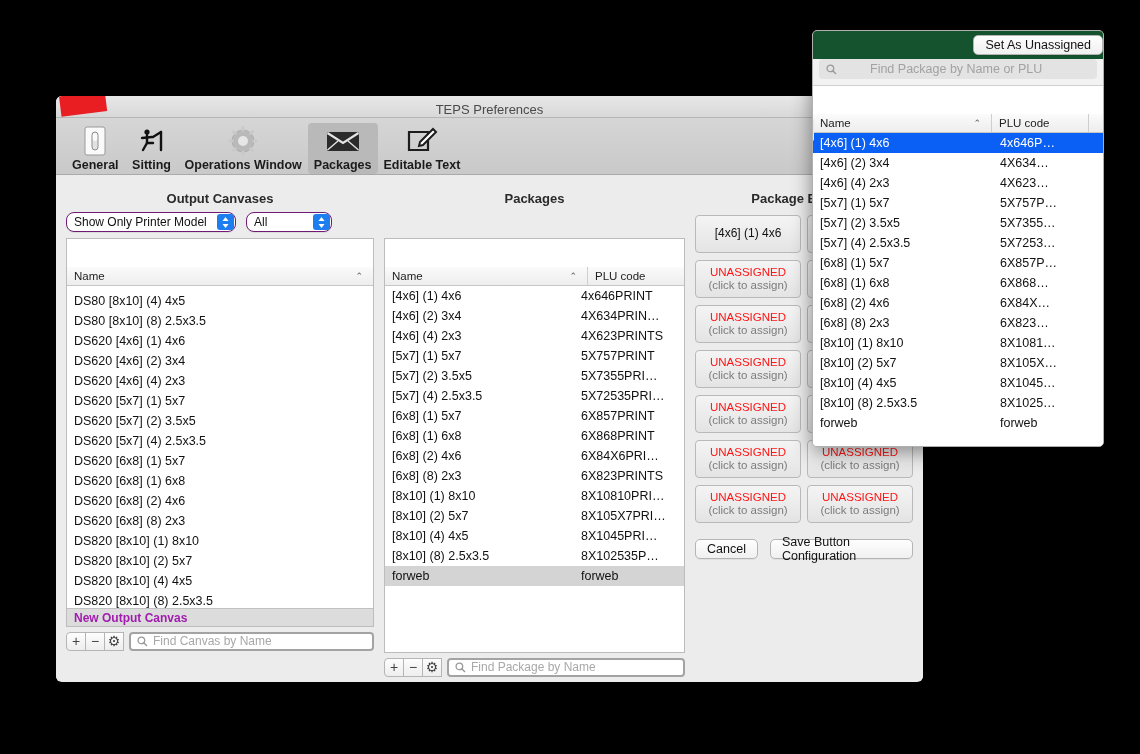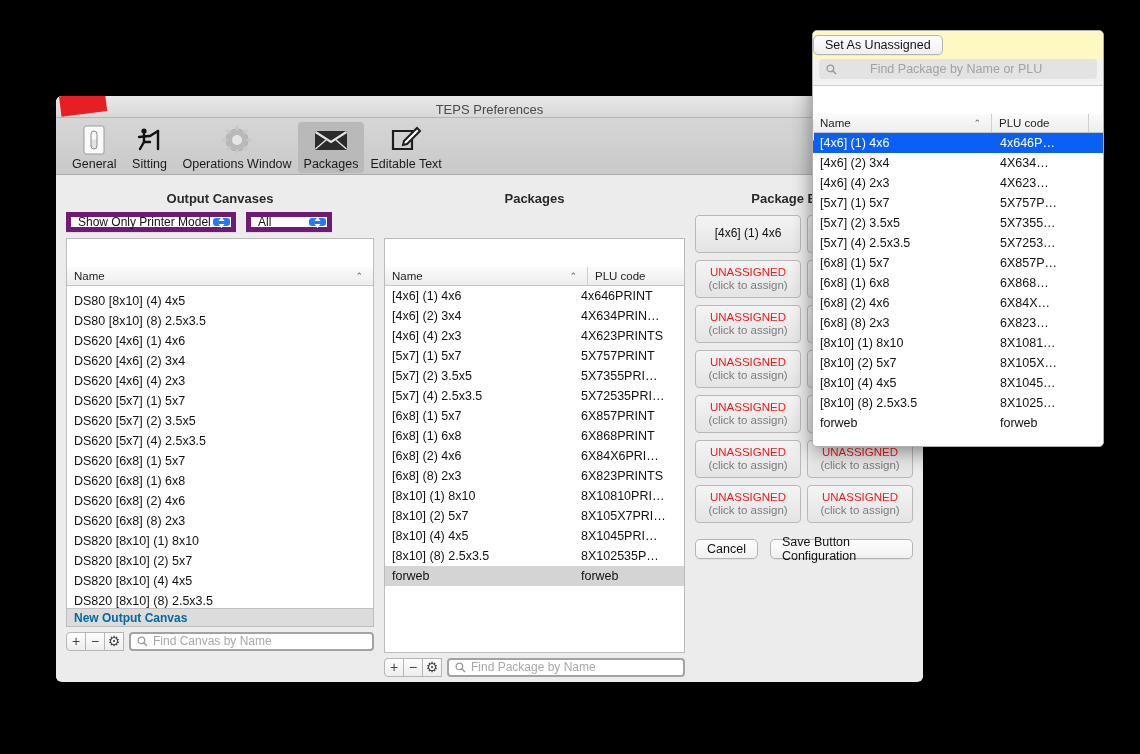--- a/index.html
+++ b/index.html
@@ -49,23 +49,24 @@
     transform: rotate(-7deg);
     z-index: 30;
   }
 
   
   .toolbar {
     height: 57px;
     background: linear-gradient(to bottom,#d6d6d6,#c9c9c9);
     border-bottom: 1px solid #aaa;
     display: flex;
-    align-items: center;
+    align-items: flex-end;
     padding-left: 10px;
     padding-top: 2px;
+    font-weight: bold;
   }
   .tb-item {
     width: auto; min-width: 54px;
     padding: 2px 6px 2px 6px;
     display: flex; flex-direction: column; align-items: center;
     border-radius: 4px;
     cursor: default;
   }
   .tb-item.selected { background: #b9b9b9; }
   .tb-icon { height: 32px; display: flex; align-items: center; justify-content: center; }
@@ -78,21 +79,21 @@
     text-align: center;
     font-size: 13px; font-weight: bold; color: #2a2a2a;
     padding: 16px 0 6px;
   }
 
   
   .panel-left { width: 330px; padding: 0 10px 0 10px; position: relative; }
   .filters { display: flex; gap: 10px; margin-bottom: 6px; }
   .popup-btn {
     height: 20px; background: #fff;
-    border: 5px solid #701a75; border-radius: 0;
+    border: 1px solid #701a75; border-radius: 8px;
     display: flex; align-items: center;
     font-size: 12px; color: #111;
     padding-left: 7px; position: relative;
     box-shadow: 0 1px 0 rgba(0,0,0,0.07);
   }
   .popup-btn .arrows {
     position: absolute; right: 1px; top: 1px; bottom: 1px;
     width: 17px; background: #1e7ef0; border-radius: 3px;
     display: flex; align-items: center; justify-content: center;
     color: #fff; font-size: 8px; line-height: 7px;
@@ -126,21 +127,21 @@
   }
   .row.cut { height: 5px; overflow: hidden; }
   .row.selected-grey { background: #d4d4d4; }
   .row.selected-blue { background: #0a5ff5; color: #fff; }
   .row .cell-name { flex: 1; white-space: nowrap; overflow: hidden; }
   .row .cell-plu { width: 96px; white-space: nowrap; overflow: hidden; }
 
   .table-foot-label {
     height: 18px; background: #dcdcdc;
     border-top: 1px solid #c1c1c1;
-    font-size: 12px; font-weight: bold; color: #0369a1;
+    font-size: 12px; font-weight: bold; color: #a21caf;
     display: flex; align-items: center; padding-left: 7px;
   }
 
   .bottombar {
     display: flex; align-items: center; gap: 0;
     height: 22px; margin-top: 3px;
   }
   .seg {
     width: 20px; height: 19px;
     border: 1px solid #b5b5b5; background: linear-gradient(to bottom,#fdfdfd,#eee);
@@ -197,22 +198,22 @@
     width: 292px; height: 417px;
     background: #f2f2f2;
     border: 1px solid #b0b0b0;
     border-radius: 5px;
     box-shadow: 0 5px 20px rgba(0,0,0,0.45);
     overflow: hidden;
     z-index: 20;
     display: flex; flex-direction: column;
   }
   .pop-head {
-    height: 28px; display: flex; align-items: center; justify-content: flex-start;
-    background: #fef9c3;
+    height: 28px; display: flex; align-items: center; justify-content: flex-end;
+    background: #14532d;
   }
   .pop-search {
     margin: 0 6px 6px; height: 20px;
     background: #e3e3e3; border-radius: 4px;
     display: flex; align-items: center; padding-left: 7px;
     font-size: 12.5px; color: #a2a2a2; gap: 28px;
   }
   .pop-table { flex: 1; background: #fff; border-top: 1px solid #cfcfcf; display: flex; flex-direction: column; }
   .pop-arrow {
     position: absolute; left: -9px; top: 88px;

